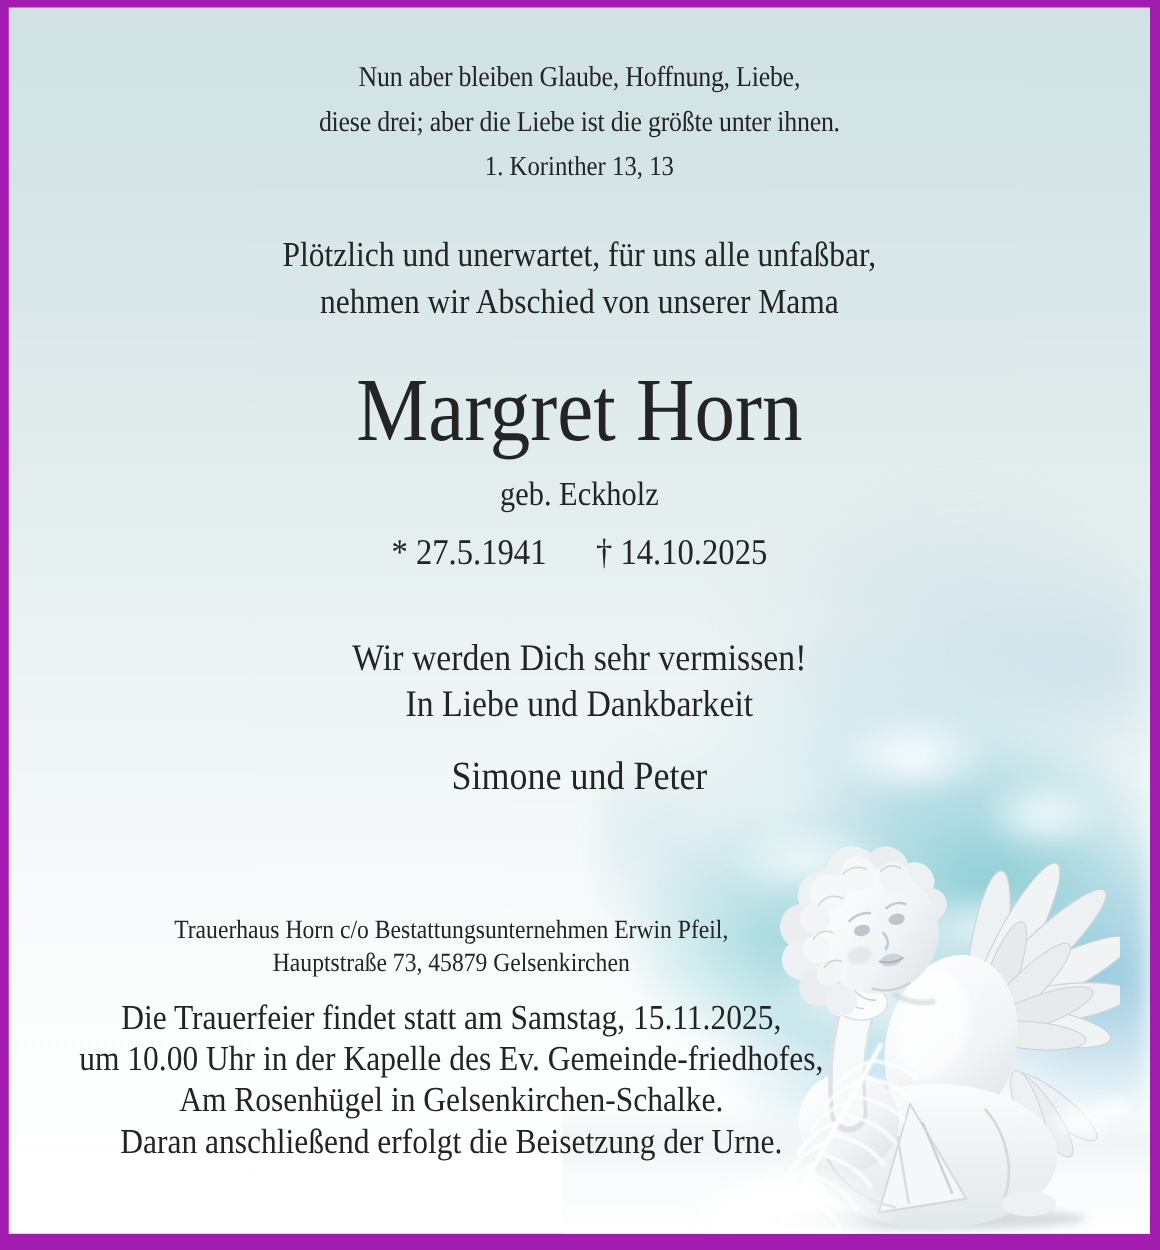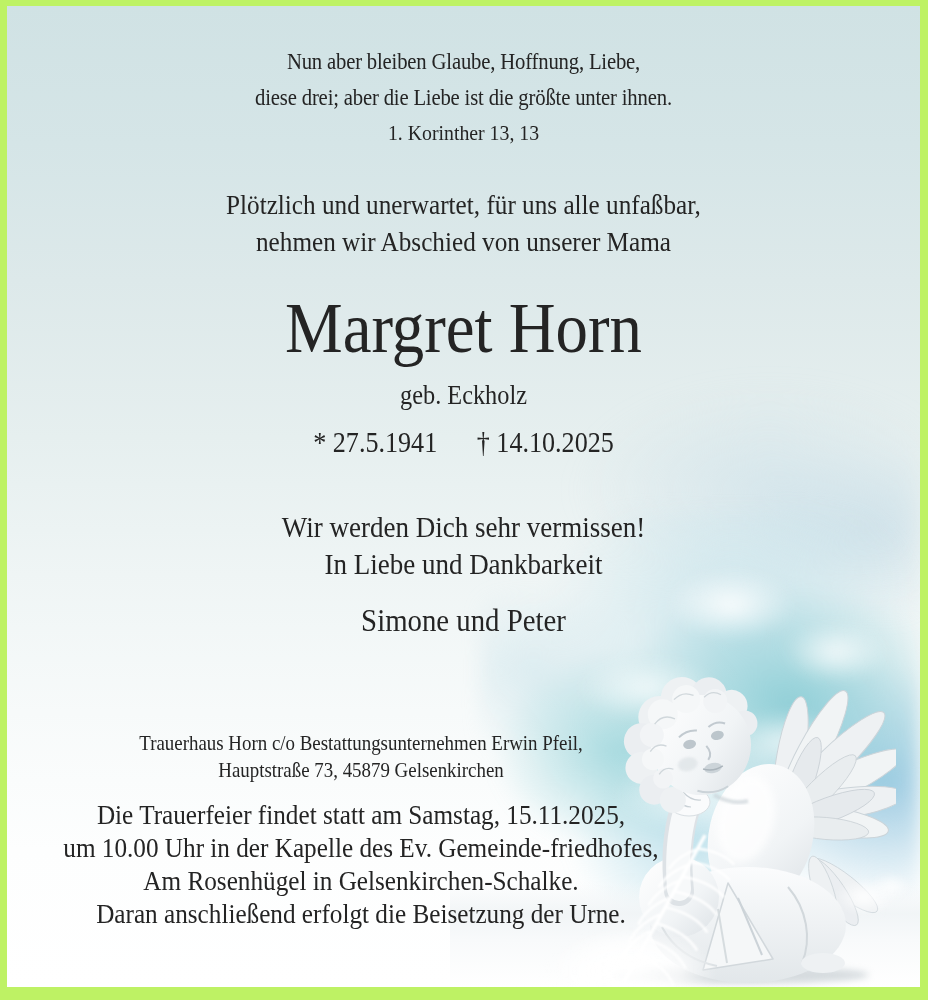--- a/index.html
+++ b/index.html
@@ -1,19 +1,19 @@
 <!DOCTYPE html>
 <html lang="de"><head>
 <meta charset="utf-8">
 <style>
   html,body{margin:0;padding:0;background:#444;}
   .poster{
     position:relative;
     width:928px;height:1000px;
-    background:#bef264;
+    background:#a21caf;
     font-family:"Liberation Serif","DejaVu Serif",serif;
     overflow:hidden;
   }
   .inner{
     position:absolute;left:7px;top:6px;right:8px;bottom:13px;
     background:linear-gradient(180deg,
       #d0e2e4 0%, #d5e5e7 14%, #dde9ea 28%, #e6efef 44%,
       #eff5f5 58%, #f7fafa 72%, #fdfefe 86%, #ffffff 100%);
     overflow:hidden;
   }

